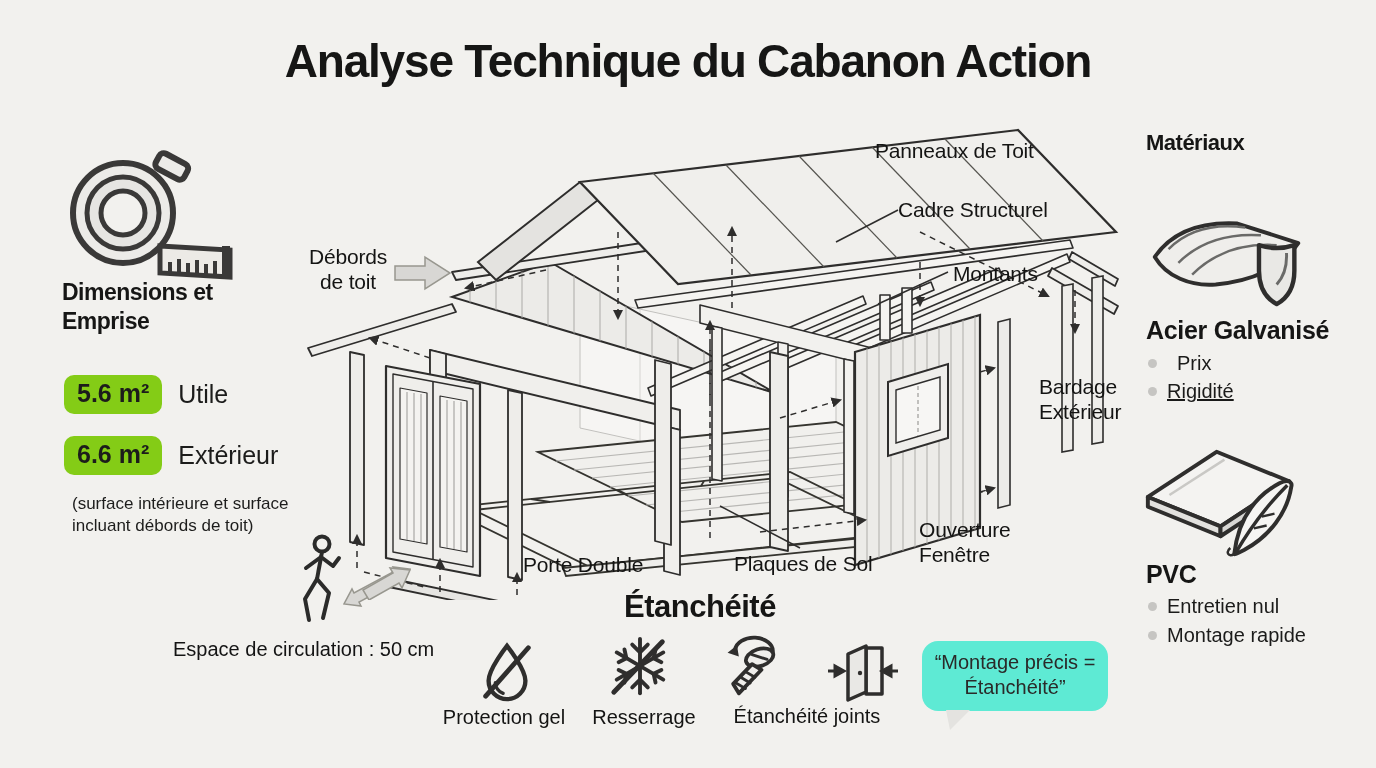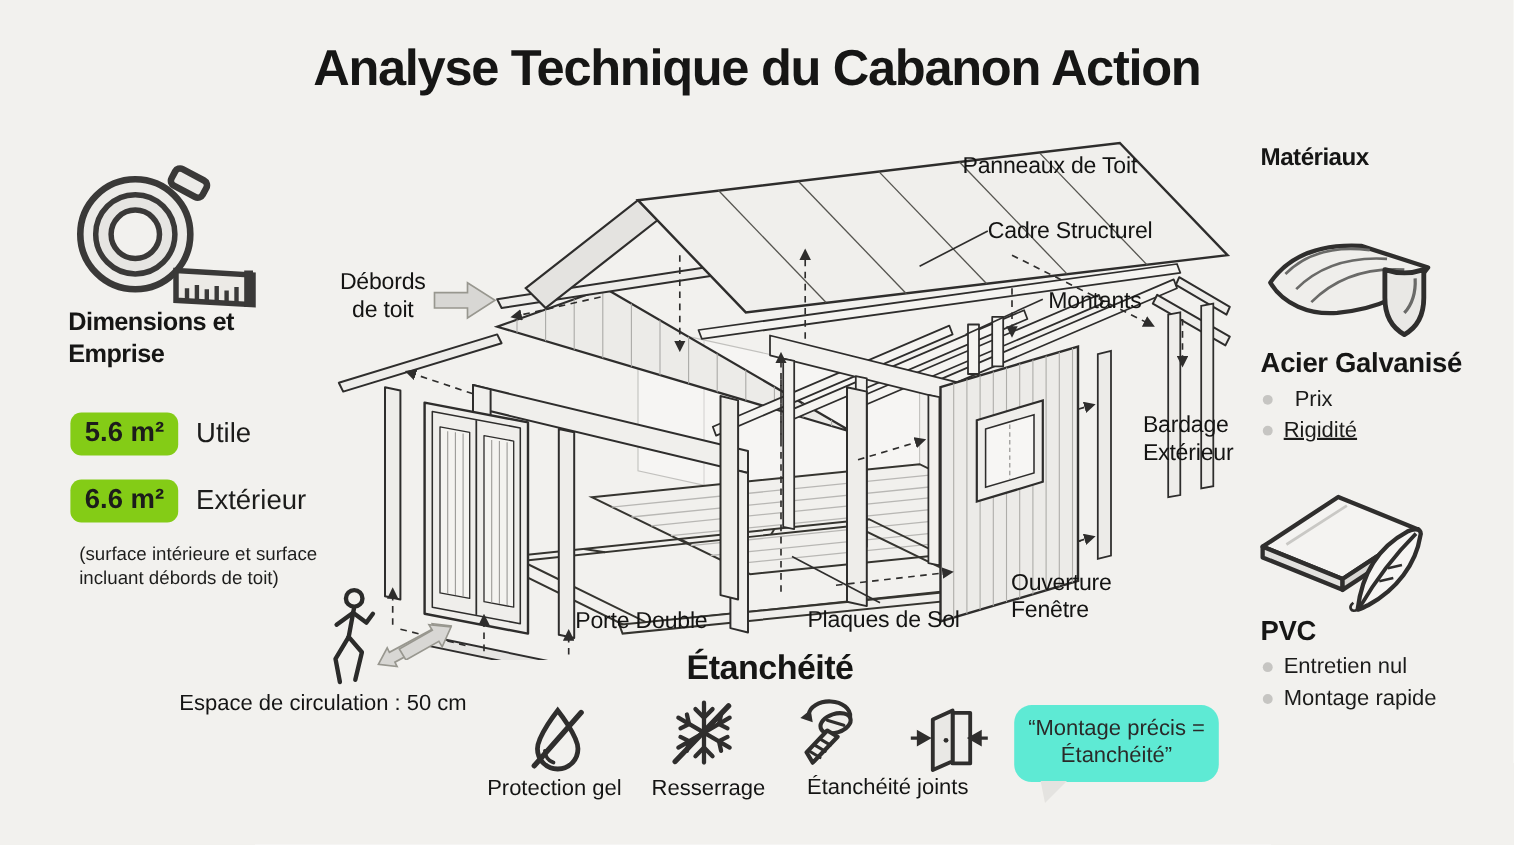--- a/index.html
+++ b/index.html
@@ -16,21 +16,21 @@
   }
   .h2{font-weight:700;color:#161615;margin:0;}
   .dims-heading{top:278px;left:62px;font-size:23px;line-height:1.24;width:230px;letter-spacing:-0.5px;}
   .dim-row{display:flex;align-items:center;gap:16px;}
   .badge{
     background:#84cc16;border-radius:10px;padding:4px 13px 6px;
     font-size:25px;font-weight:700;color:#1c1c1b;white-space:nowrap;
   }
   .dim-label{font-size:25px;color:#1c1c1b;}
   .note{top:481px;left:60px;width:248px;font-size:17px;line-height:1.3;margin:12px;color:#1d1d1c;}
-  .circulation{top:628px;left:163px;font-size:20px;margin:0;color:#141414;}
+  .circulation{top:628px;left:163px;font-size:20px;margin:10px;color:#141414;}
   .dlabel{font-size:21px;color:#141413;letter-spacing:-0.2px;line-height:1.2;}
   .seal-heading{top:589px;left:560px;width:280px;text-align:center;font-size:31px;letter-spacing:-0.5px;}
   .seal-label{font-size:20px;color:#141413;text-align:center;}
   .bubble{
     top:641px;left:922px;width:186px;box-sizing:border-box;
     background:#5eead4;border-radius:16px;padding:9px 7px 11px;
     font-size:20px;text-align:center;line-height:1.25;color:#2a2a29;
   }
   .bubble::after{
     content:'';position:absolute;left:24px;bottom:-19px;width:0;height:0;

